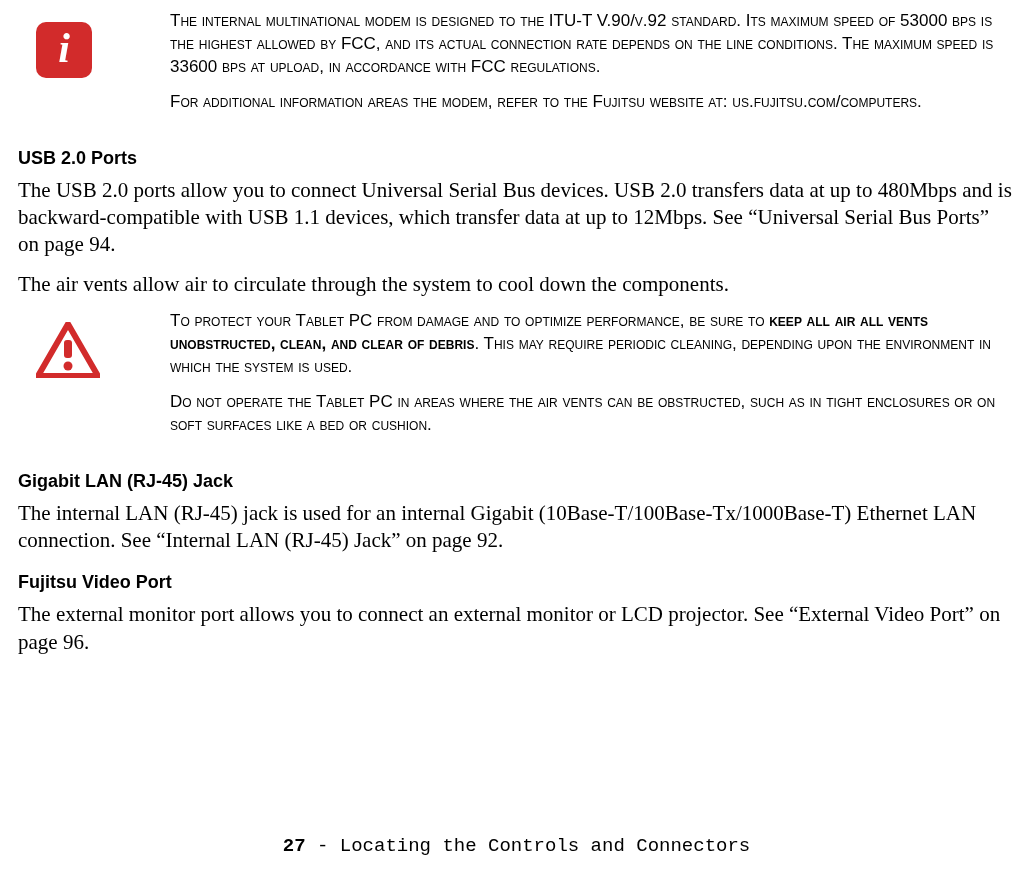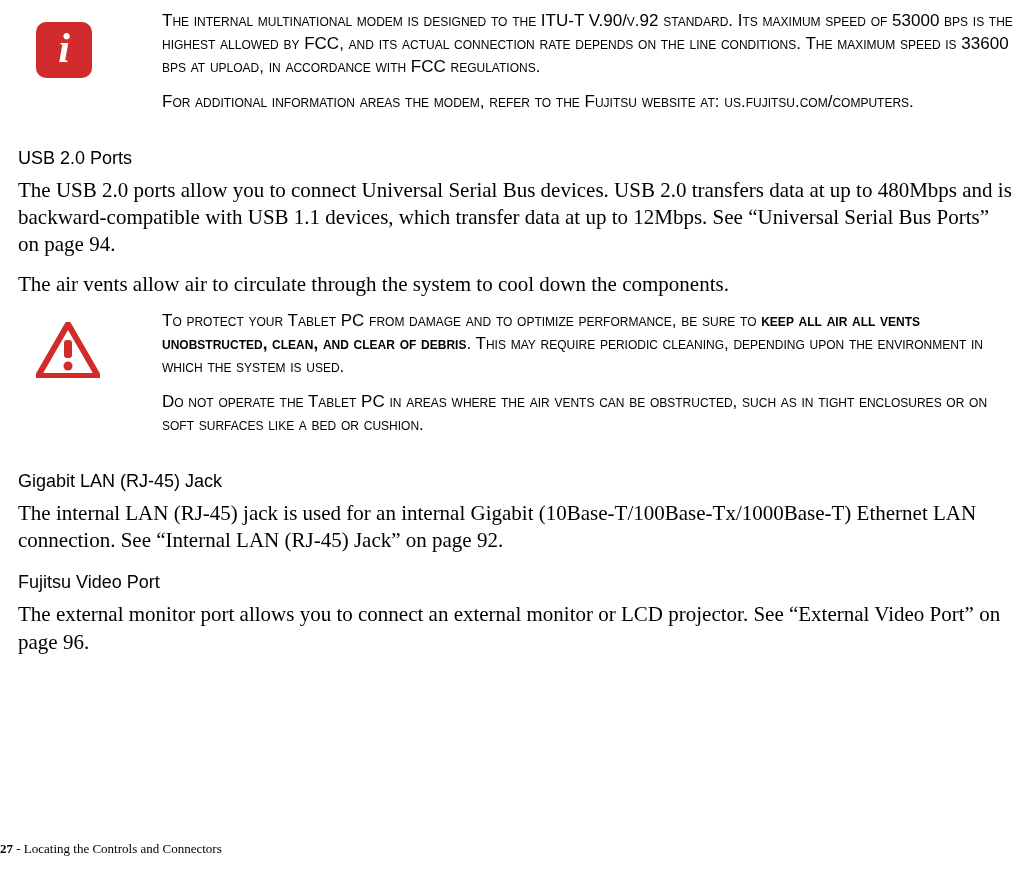--- a/index.html
+++ b/index.html
@@ -30,21 +30,21 @@
     padding-left: 18px;
   }
   .callout .text-col {
     flex: 1;
     font-family: Arial, Helvetica, sans-serif;
     font-variant: small-caps;
     font-size: 17px;
     line-height: 1.35;
   }
   .callout .text-col p {
-    margin: 0 0 12px 4px;
+    margin: 0 0 12px 12px;
   }
   .callout .text-col b {
     font-variant: small-caps;
     font-weight: bold;
   }
   .info-icon {
     width: 56px;
     height: 56px;
     border-radius: 10px;
     background: #d22b2b;
@@ -61,37 +61,38 @@
     line-height: 1;
     position: relative;
     top: -2px;
   }
   .warn-icon svg {
     width: 64px;
     height: 56px;
   }
   .section-heading {
     font-family: Arial, Helvetica, sans-serif;
-    font-weight: normal;
+    font-weight: bold;
     font-size: 18px;
     margin: 18px 0 8px 0;
   }
   .body-text {
     font-family: Liberation Serif, serif;
     font-size: 21px;
     line-height: 1.3;
     margin: 0 0 12px 0;
   }
   .footer {
     position: absolute;
     bottom: 14px;
     width: 100%;
     left: 0;
-    font-family: Liberation Serif, serif;
-    font-size: 13px;
+    text-align: center;
+    font-family: Liberation Mono, monospace;
+    font-size: 19px;
   }
   .footer .pn {
     font-weight: bold;
   }
 </style>
 </head>
 <body>
 
 <div class="page">
 

